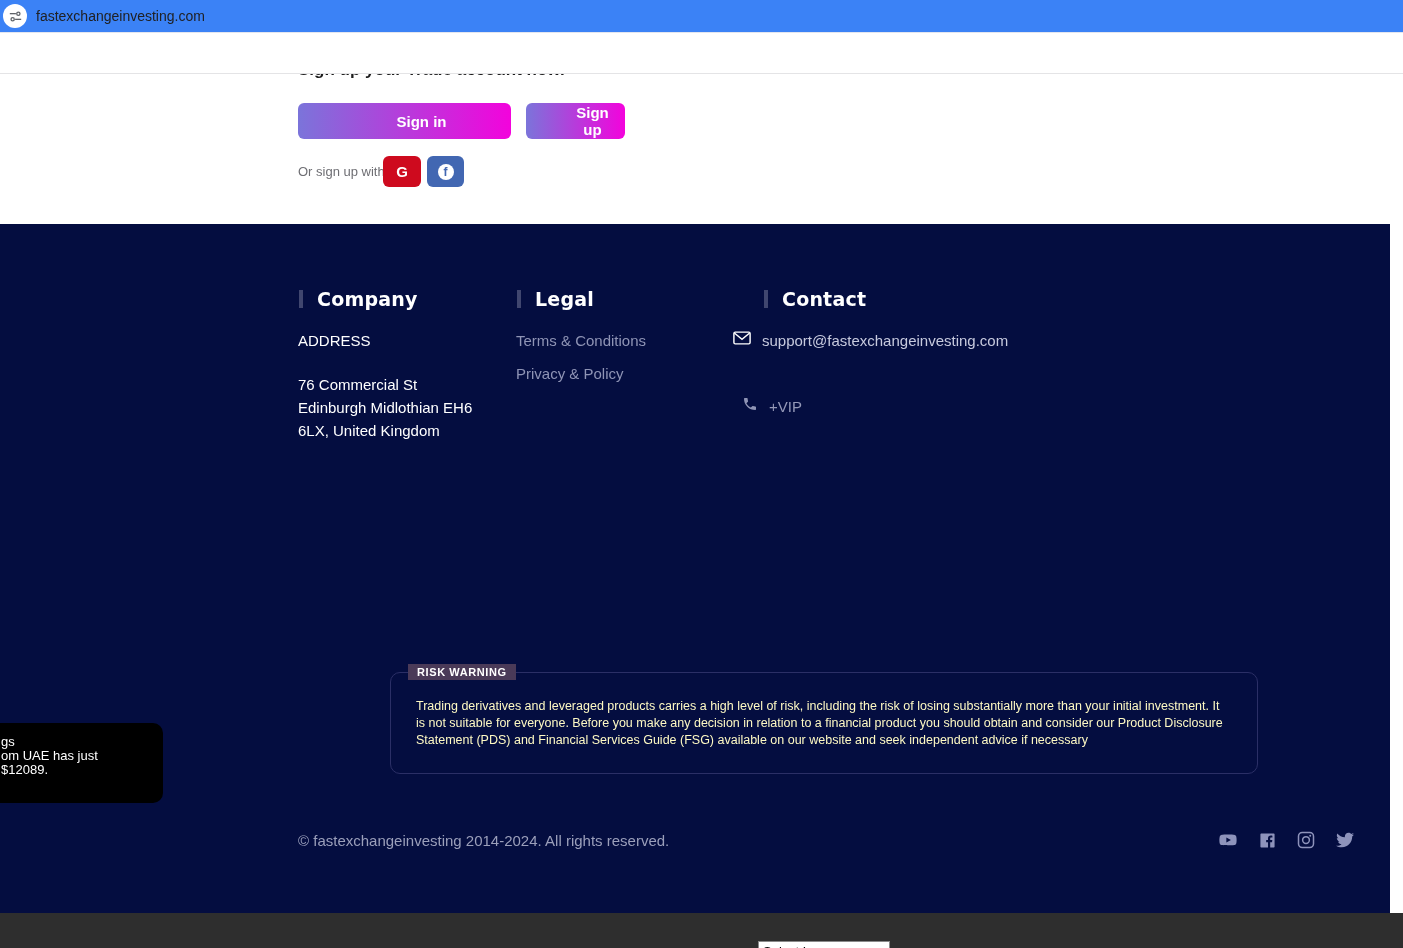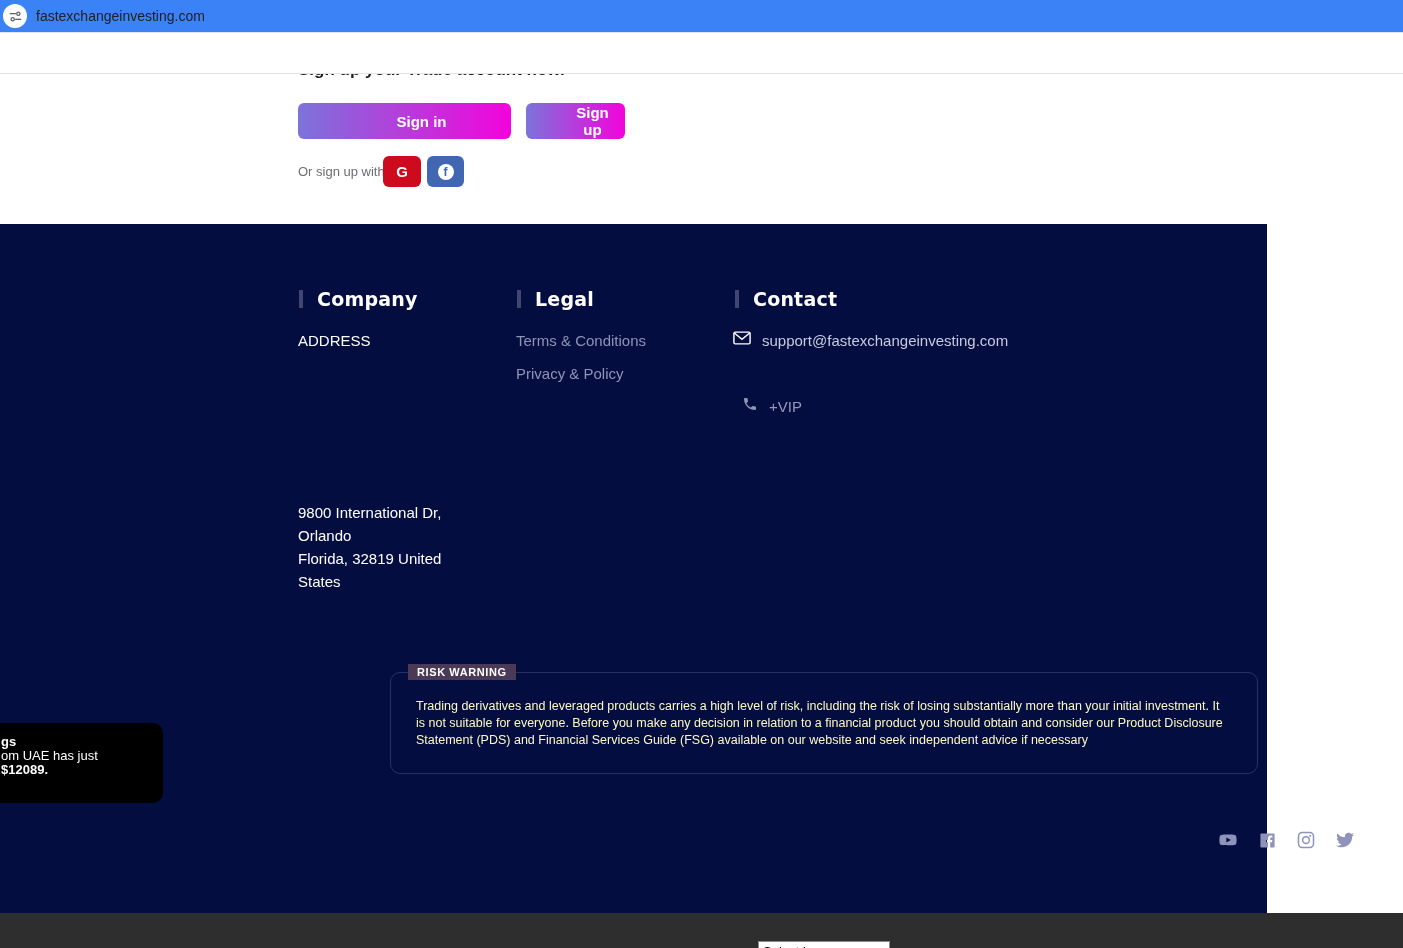--- a/index.html
+++ b/index.html
@@ -46,32 +46,32 @@
   }
   .btn-google { left:383px; width:38px; background:#ce0a1e; color:#ffffff;
                 font-size:15px; font-weight:700; font-family:"Liberation Sans", sans-serif; }
   .btn-facebook { left:427px; width:37px; background:#4267b2; }
   .fb-circle { width:16px; height:16px; border-radius:50%; background:#ffffff;
                display:flex; align-items:center; justify-content:center;
                color:#4267b2; font-size:12px; font-weight:700; }
 
   
   .footer {
-    position:absolute; top:224px; left:0; width:1267px; height:689px;
+    position:absolute; top:224px; left:0; width:1390px; height:689px;
     background:#040d40;
   }
   .col-heading { position:absolute; display:flex; align-items:center; gap:14px; }
   .col-heading .accent { width:4px; height:18px; background:#40466f; }
   .col-heading .txt {
     color:#ffffff; font-size:19px; font-weight:700;
     font-family:"DejaVu Sans", sans-serif; letter-spacing:0.2px;
   }
   .h-company { left:299px; top:64px; }
   .h-legal   { left:517px; top:64px; }
-  .h-contact { left:735px; top:64px; }
+  .h-contact { left:764px; top:64px; }
 
   .muted { color:#ffffff; font-size:15px; }
   .addr-label { position:absolute; left:298px; top:108px; }
   .addr-block { position:absolute; left:298px; line-height:23px; }
   .addr-uk { top:149px; }
   .addr-us { top:277px; }
   .addr-block div { display:block; }
 
   .legal-link { position:absolute; left:516px; font-size:15px; color:#8f94b5;
                 text-decoration:none; cursor:pointer; }
@@ -102,21 +102,21 @@
   .social-row .sicon { width:18px; height:18px; display:flex; align-items:center;
                        justify-content:center; cursor:pointer; }
 
   
   .toast {
     position:absolute; left:0; top:723px; width:163px; height:80px;
     background:#000000; border-radius:0 10px 10px 0; z-index:10;
     color:#ffffff; font-size:13px; line-height:14px; padding:12px 6px 0 1px;
     box-sizing:border-box;
   }
-  .toast .b { font-weight:700; }
+  .toast .b { font-weight:400; }
 
   
   .bottom-bar {
     position:absolute; top:913px; left:0; width:1403px; height:35px;
     background:#2e2e2e; z-index:4;
   }
   .lang-select {
     position:absolute; left:758px; top:941px; width:132px; height:24px;
     background:#ffffff; border:1px solid #8a8a8a; z-index:5;
     font-size:13px; color:#000000; padding:2px 4px; box-sizing:border-box;
@@ -162,27 +162,26 @@
     <span class="accent"></span>
     <span class="txt">Legal</span>
   </div>
   <div class="col-heading h-contact">
     <span class="accent"></span>
     <span class="txt">Contact</span>
   </div>
 
   <div class="muted addr-label">ADDRESS</div>
 
-
-  <div class="muted addr-block addr-us">
-    <div>9800 International Dr,</div>
-    <div>Orlando</div>
-    <div>Florida, 32819 United</div>
-    <div>States</div>
-  </div>
+  <div class="muted addr-block addr-uk">
+    <div>76 Commercial St</div>
+    <div>Edinburgh Midlothian EH6</div>
+    <div>6LX, United Kingdom</div>
+  </div>
+
 
   <a class="legal-link legal-1">Terms &amp; Conditions</a>
   <a class="legal-link legal-2">Privacy &amp; Policy</a>
 
   <div class="contact-row email-row">
     <span>
       <svg width="18" height="14" viewBox="0 0 20 15">
         <rect x="1" y="1" width="18" height="13" rx="1.5" fill="none" stroke="#ffffff" stroke-width="1.6"></rect>
         <path d="M1.5 2l8.5 7 8.5-7" fill="none" stroke="#ffffff" stroke-width="1.6"></path>
       </svg>
@@ -197,20 +196,21 @@
       </svg>
     </span>
     <span class="txt">+VIP</span>
   </div>
 
   <div class="risk-box">
     <div class="risk-label">RISK WARNING</div>
     <div class="risk-text">Trading derivatives and leveraged products carries a high level of risk, including the risk of losing substantially more than your initial investment. It is not suitable for everyone. Before you make any decision in relation to a financial product you should obtain and consider our Product Disclosure Statement (PDS) and Financial Services Guide (FSG) available on our website and seek independent advice if necessary</div>
   </div>
 
+  <div class="copyright">© fastexchangeinvesting 2014-2024. All rights reserved.</div>
 
   <div class="social-row">
     <span class="sicon">
       <svg width="18" height="18" viewBox="0 0 24 24" fill="currentColor">
         <path d="M23 7.2c-.3-1-1-1.8-2-2C19.2 4.7 12 4.7 12 4.7s-7.2 0-9 .5c-1 .3-1.7 1-2 2C.5 9 .5 12 .5 12s0 3 .5 4.8c.3 1 1 1.8 2 2 1.8.5 9 .5 9 .5s7.2 0 9-.5c1-.3 1.7-1 2-2 .5-1.8.5-4.8.5-4.8s0-3-.5-4.8zM9.8 15.3V8.7L15.9 12l-6.1 3.3z"></path>
       </svg>
     </span>
     <span class="sicon">
       <svg width="17" height="17" viewBox="0 0 24 24" fill="currentColor">
         <path d="M20.9 2H3.1C2.5 2 2 2.5 2 3.1v17.8c0 .6.5 1.1 1.1 1.1h9.6v-7.7h-2.6v-3h2.6V9.1c0-2.6 1.6-4 3.9-4 1.1 0 2.1.1 2.3.1v2.7h-1.6c-1.3 0-1.5.6-1.5 1.5v1.9h3l-.4 3h-2.6V22h5.1c.6 0 1.1-.5 1.1-1.1V3.1c0-.6-.5-1.1-1.1-1.1z"></path>

